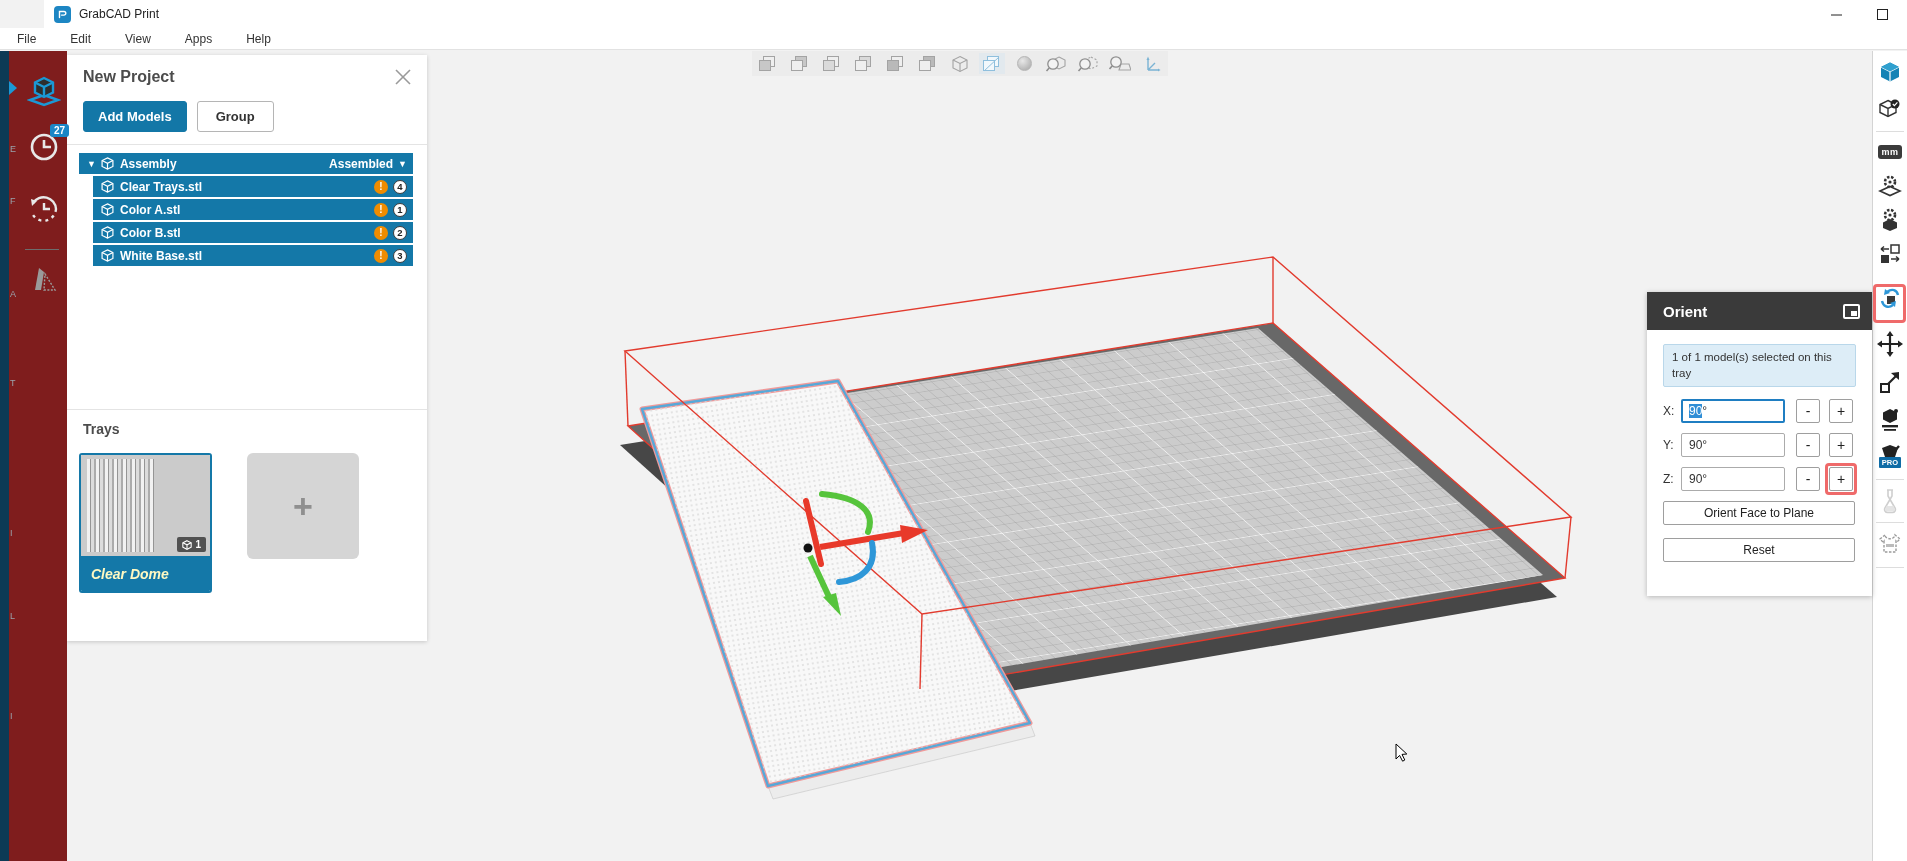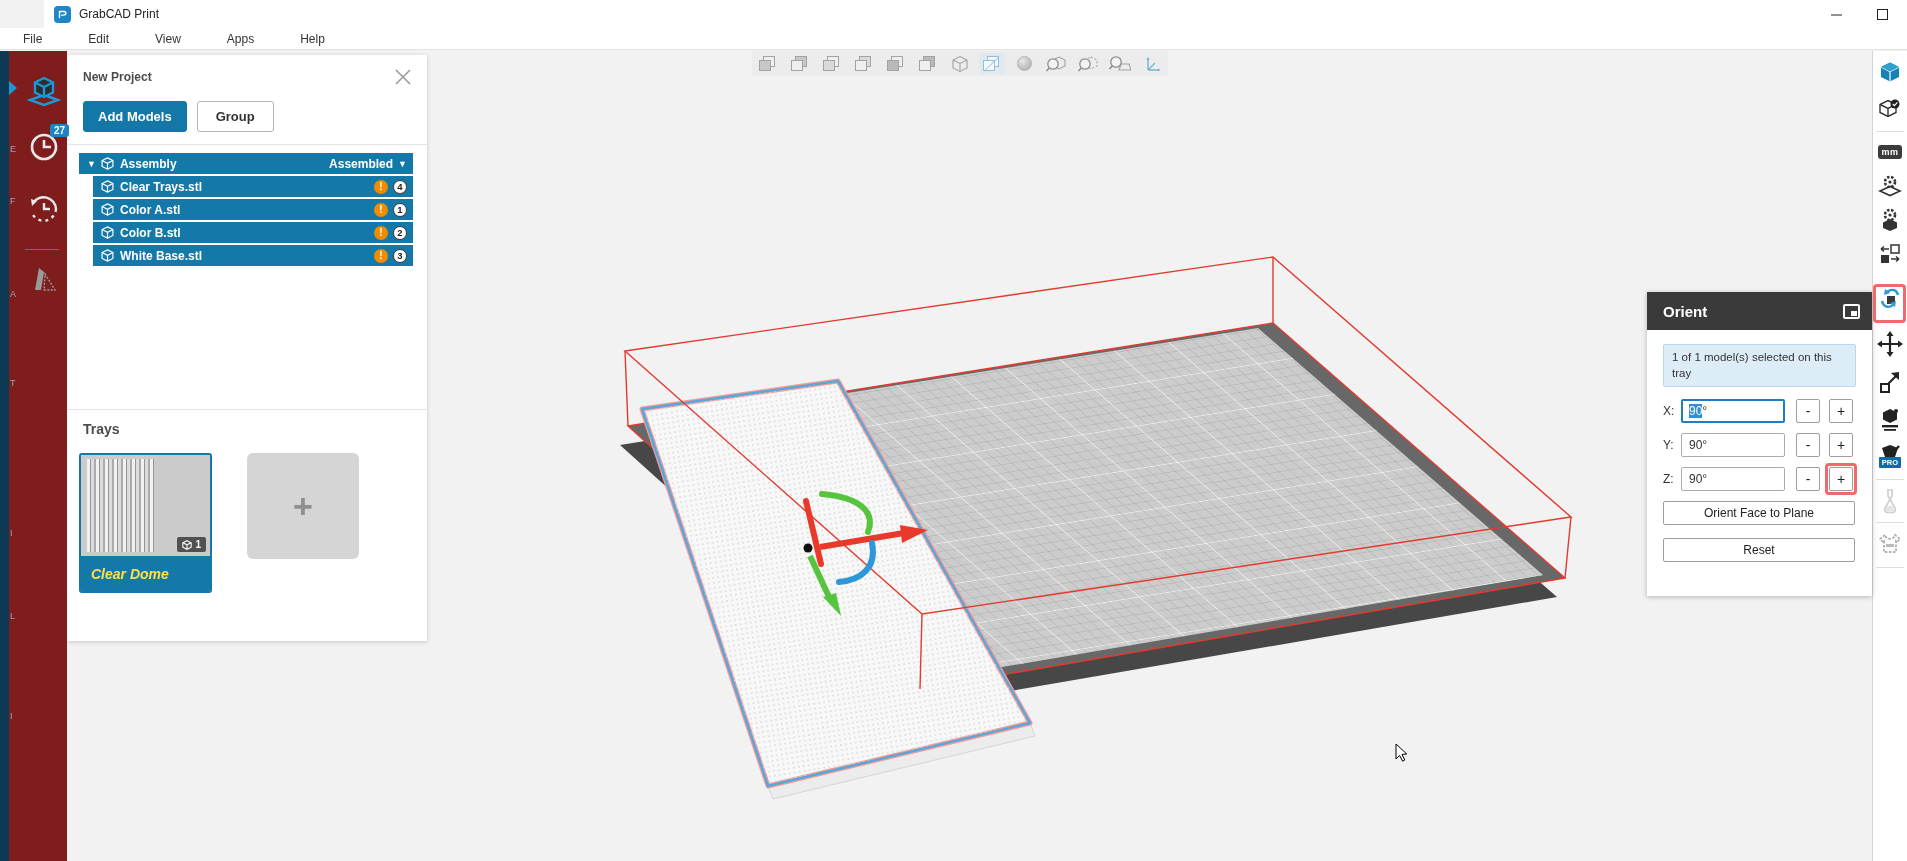--- a/index.html
+++ b/index.html
@@ -8,38 +8,38 @@
 
   
   .titlebar { position:absolute; left:0; top:0; width:100%; height:28px; background:#ffffff; display:flex; align-items:center;margin-left:44px; }
   .logo { width:17px; height:17px; background:#1d86c3; border-radius:4px; margin-left:10px; display:flex; align-items:center; justify-content:center; }
   .title-text { font-size:12px; color:#222; margin-left:8px; }
   .win-controls { position:absolute; right:0; top:0; height:28px; display:flex; }
   .win-btn { width:46px; height:28px; display:flex; align-items:center; justify-content:center; }
 
   
   .menubar { position:absolute; left:0; top:28px; width:100%; height:22px; background:#fff; border-bottom:1px solid #e2e2e2; display:flex; align-items:center; }
-  .menu-item { font-size:12px; color:#333; padding:0 23px; cursor:default; }
+  .menu-item { font-size:12px; color:#333; padding:0 17px; cursor:default; }
 
   
   .workspace { position:absolute; left:0; top:51px; width:1907px; height:810px; background:#f2f2f2; }
 
   
   .edge-strip { position:absolute; left:0; top:0; width:9px; height:100%; background:#0c3a55; z-index:6; }
   .left-sidebar { position:absolute; left:9px; top:0; width:58px; height:100%; background:#7f1d1d; z-index:6; }
   .edge-letter { position:absolute; left:10px; font-size:9px; color:#9aa4ac; z-index:7; }
   .nav-item { position:absolute; left:13px; width:44px; height:40px; display:flex; align-items:center; justify-content:center; }
   .active-marker { position:absolute; left:9px; width:0; height:0; border-top:7px solid transparent; border-bottom:7px solid transparent; border-left:8px solid #1b98d5; z-index:8; }
   .nav-badge { position:absolute; top:-7px; right:-9px; background:#1b86c6; color:#fff; font-size:10px; font-weight:bold; padding:1px 4px; border-radius:3px; }
   .sidebar-divider { position:absolute; left:16px; width:34px; height:1px; background:#6d6d6d; }
 
   
   .left-panel { position:absolute; left:67px; top:4px; width:360px; height:586px; background:#fff; box-shadow:0 1px 4px rgba(0,0,0,.18); z-index:5; }
   .panel-header { display:flex; align-items:center; justify-content:space-between; padding:12px 14px 0 16px; }
-  .panel-title { font-size:12px; font-weight:600; color:#4c4c4c; }
+  .panel-title { font-size:16px; font-weight:600; color:#4c4c4c; }
   .close-x { width:20px; height:20px; position:relative; cursor:pointer; }
   .btn-row { display:flex; gap:10px; padding:14px 16px 12px 16px; }
   .btn-primary { background:#1377a7; color:#fff; border:1px solid #1377a7; font-weight:bold; font-size:13px; padding:7px 14px; border-radius:3px; }
   .btn-plain { background:#fff; color:#333; border:1px solid #b5b5b5; font-weight:bold; font-size:13px; padding:7px 18px; border-radius:3px; }
   .panel-sep { height:1px; background:#e4e4e4; margin:0 0 8px 0; }
 
   .tree { padding:0 14px 0 12px; }
   .tree-row { background:#1478a8; color:#fff; height:21px; display:flex; align-items:center; margin-bottom:2px; padding:0 6px 0 8px; font-size:12px; font-weight:bold; }
   .tree-row.child { margin-left:14px; }
   .tree-caret { font-size:9px; margin-right:5px; }
@@ -49,21 +49,21 @@
   .warn-badge { width:14px; height:14px; border-radius:50%; background:#f08c00; color:#fff; font-size:10px; font-weight:bold; display:flex; align-items:center; justify-content:center; }
   .num-badge { width:14px; height:14px; border-radius:50%; background:#fff; border:1.5px solid #3c3c3c; color:#222; font-size:9.5px; font-weight:bold; display:flex; align-items:center; justify-content:center; }
 
   .trays-sep { position:absolute; left:0; top:354px; width:100%; height:1px; background:#e4e4e4; }
   .trays-heading { position:absolute; left:16px; top:366px; font-size:14px; font-weight:bold; color:#4c4c4c; }
   .tray-card { position:absolute; left:12px; top:398px; width:133px; height:140px; border:2px solid #1478a8; border-radius:3px; overflow:hidden; background:#fff; }
   .tray-thumb { position:relative; width:100%; height:101px; background:#cbcbcb; }
   .thumb-stripes { position:absolute; left:6px; top:4px; width:52%; height:92%;
       background:repeating-linear-gradient(90deg,#f6f6f6 0 3px,#8f8f8f 3px 4px,#dedede 4px 7px,#a8a8a8 7px 9px); opacity:.9; }
   .thumb-badge { position:absolute; right:4px; bottom:4px; background:rgba(70,70,70,.92); color:#fff; border-radius:2px; font-size:10px; font-weight:bold; display:flex; align-items:center; gap:3px; padding:2px 5px; }
-  .tray-label { height:35px; background:#1478a8; color:#fde047; display:flex; align-items:center; padding-left:10px; font-size:14px; font-weight:bold; font-style:italic; }
+  .tray-label { height:35px; background:#1478a8; color:#fef9c3; display:flex; align-items:center; padding-left:10px; font-size:14px; font-weight:bold; font-style:italic; }
   .tray-add { position:absolute; left:180px; top:398px; width:112px; height:106px; background:#d5d5d5; border-radius:6px; display:flex; align-items:center; justify-content:center; }
   .plus-glyph { font-size:34px; color:#8f8f8f; font-weight:bold; line-height:1; }
 
   
   .view-toolbar { position:absolute; left:752px; top:0px; width:416px; height:25px; background:#ececec; display:flex; align-items:center; justify-content:space-around; z-index:4; }
   .tb-icon { width:26px; height:21px; display:flex; align-items:center; justify-content:center; }
   .tb-icon.active { background:#e2e9ee; }
   .cube2d { position:relative; width:18px; height:16px; }
   .cube2d .back { position:absolute; left:4px; top:0; width:12px; height:11px; border:1px solid #a3a3a3; background:#efefef; }
   .cube2d .front { position:absolute; left:0; top:4px; width:12px; height:11px; border:1px solid #a3a3a3; background:#efefef; }

